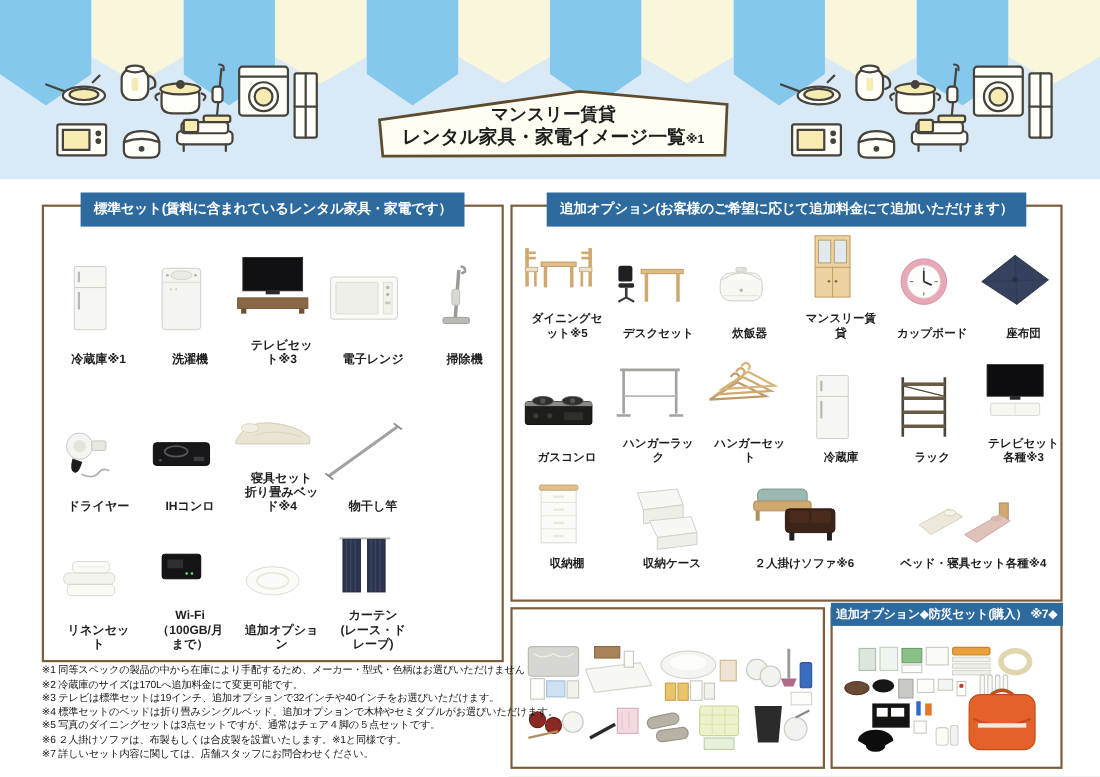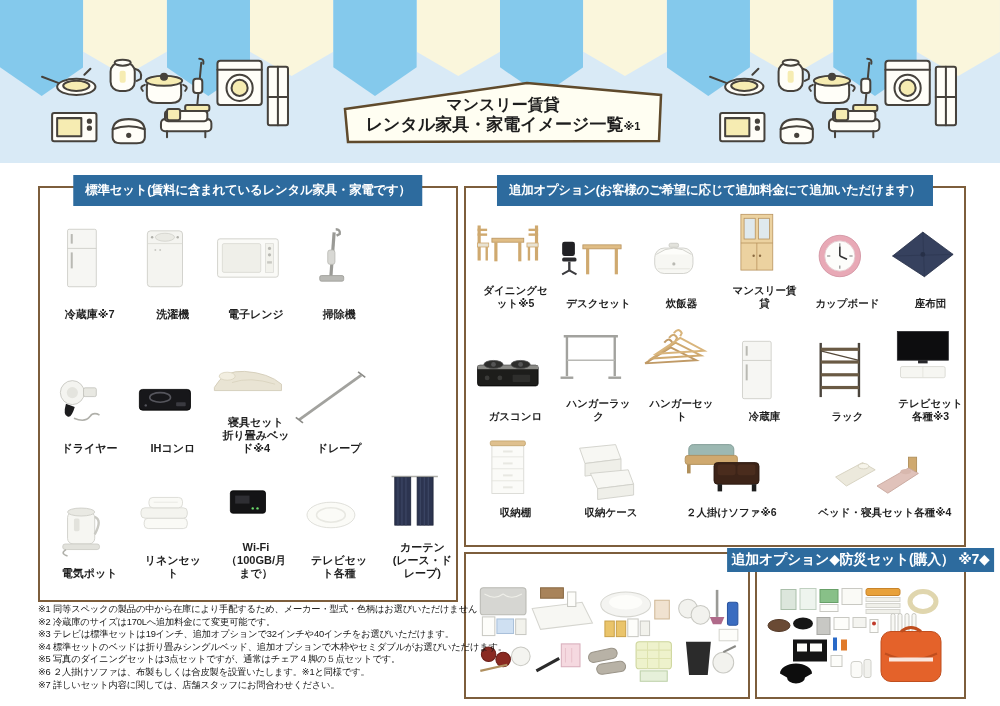--- a/index.html
+++ b/index.html
@@ -48,21 +48,21 @@
   #option-box .prow2{margin-top:9px;}  #option-box .prow2 .photo{height:76px;}
   #option-box .prow3{margin-top:9px;}  #option-box .prow3 .photo{height:72px;}
   
   .pbox{position:absolute;background:#ffffff;border:2px solid #7d5e3c;}
   #life-box{left:464px;top:552px;width:282px;height:143px;}
   #emergency-box{left:755px;top:552px;width:207px;height:143px;}
   .pbox-header{position:absolute;top:-6px;left:50%;transform:translateX(-50%);
       background:#2d6b9e;color:#fff;font-weight:bold;white-space:nowrap;
       padding:3px 8px;letter-spacing:-0.3px;}
   #life-box .pbox-header{font-size:10.5px;}
-  #emergency-box .pbox-header{font-size:14px;padding:3px 5px;}
+  #emergency-box .pbox-header{font-size:11px;padding:3px 5px;}
   .pbox-body{position:absolute;left:6px;right:6px;top:20px;bottom:4px;}
   .pbox-body svg{width:100%;height:100%;}
   
   #footnotes{position:absolute;left:38px;top:603px;width:440px;}
   #footnotes p{margin:0;font-size:9.3px;font-weight:normal;color:#141414;
       line-height:12.6px;white-space:nowrap;letter-spacing:-0.2px;}
 </style>
 </head>
 <body>
 
@@ -177,39 +177,51 @@
     <div class="prow prow1">
         <div class="pcell">
           <div class="photo">
             <svg viewBox="0 0 100 80">
               <rect x="32" y="4" width="36" height="72" rx="2" fill="#f6f6f3" stroke="#c9c9c3"></rect>
               <line x1="32" y1="28" x2="68" y2="28" stroke="#c9c9c3"></line>
               <rect x="36" y="10" width="2.5" height="12" fill="#b9b9b3"></rect>
               <rect x="36" y="33" width="2.5" height="20" fill="#b9b9b3"></rect>
             </svg>
           </div>
-          <div class="plabel">冷蔵庫※7</div>
+          <div class="plabel">冷蔵庫※1</div>
         </div>
         <div class="pcell">
           <div class="photo">
             <svg viewBox="0 0 100 80">
               <rect x="28" y="6" width="44" height="70" rx="4" fill="#f4f4f0" stroke="#c9c9c3"></rect>
               <line x1="28" y1="22" x2="72" y2="22" stroke="#d8d8d2"></line>
               <ellipse cx="50" cy="14" rx="12" ry="5" fill="#eaeae4" stroke="#d0d0ca"></ellipse>
               <circle cx="34" cy="14" r="1.5" fill="#b0b0aa"></circle>
               <circle cx="66" cy="14" r="1.5" fill="#b0b0aa"></circle>
               <circle cx="38" cy="30" r="1.2" fill="#c9c9c3"></circle>
               <circle cx="44" cy="30" r="1.2" fill="#c9c9c3"></circle>
             </svg>
           </div>
           <div class="plabel">洗濯機</div>
         </div>
         <div class="pcell">
           <div class="photo">
             <svg viewBox="0 0 100 80">
+              <rect x="16" y="10" width="68" height="38" fill="#101012" stroke="#2a2a2c"></rect>
+              <rect x="42" y="48" width="16" height="4" fill="#2a2a2c"></rect>
+              <rect x="10" y="56" width="80" height="12" fill="#8a6844" stroke="#6f5234"></rect>
+              <rect x="14" y="68" width="6" height="6" fill="#6f5234"></rect>
+              <rect x="80" y="68" width="6" height="6" fill="#6f5234"></rect>
+            </svg>
+          </div>
+          <div class="plabel">テレビセット※3</div>
+        </div>
+        <div class="pcell">
+          <div class="photo">
+            <svg viewBox="0 0 100 80">
               <rect x="12" y="16" width="76" height="48" rx="3" fill="#fafaf7" stroke="#c9c9c3"></rect>
               <rect x="18" y="22" width="48" height="36" rx="2" fill="#efefe9" stroke="#d8d8d2"></rect>
               <rect x="72" y="22" width="10" height="36" fill="#f2f2ec" stroke="#ddddd7"></rect>
               <circle cx="77" cy="28" r="2" fill="#b9b9b3"></circle>
               <circle cx="77" cy="36" r="2" fill="#b9b9b3"></circle>
               <rect x="74" y="44" width="6" height="3" fill="#c9c9c3"></rect>
             </svg>
           </div>
           <div class="plabel">電子レンジ</div>
         </div>
@@ -261,37 +273,24 @@
 折り畳みベッド※4</div>
         </div>
         <div class="pcell">
           <div class="photo">
             <svg viewBox="0 0 100 80">
               <line x1="10" y1="66" x2="88" y2="10" stroke="#a2a29e" stroke-width="3.5"></line>
               <line x1="84" y1="6" x2="93" y2="13" stroke="#8a8a86" stroke-width="2"></line>
               <line x1="6" y1="63" x2="15" y2="70" stroke="#8a8a86" stroke-width="2"></line>
             </svg>
           </div>
-          <div class="plabel">ドレープ</div>
+          <div class="plabel">物干し竿</div>
         </div>
       </div>
     <div class="prow prow3">
-        <div class="pcell">
-          <div class="photo">
-            <svg viewBox="0 0 100 80">
-              <rect x="32" y="20" width="34" height="40" rx="7" fill="#f6f6f2" stroke="#c9c9c3"></rect>
-              <ellipse cx="49" cy="20" rx="17" ry="5" fill="#e9e9e3" stroke="#c9c9c3"></ellipse>
-              <path d="M66 26 q10 4 0 22" fill="none" stroke="#c9c9c3" stroke-width="3"></path>
-              <rect x="26" y="60" width="46" height="7" rx="3" fill="#e2e2dc" stroke="#c9c9c3"></rect>
-              <path d="M30 67 q-8 5 2 8" fill="none" stroke="#b0b0aa" stroke-width="2"></path>
-              <rect x="40" y="28" width="7" height="16" rx="2" fill="#e2e2dc"></rect>
-            </svg>
-          </div>
-          <div class="plabel">電気ポット</div>
-        </div>
         <div class="pcell">
           <div class="photo">
             <svg viewBox="0 0 100 80">
               <rect x="24" y="44" width="54" height="13" rx="5" fill="#fafaf6" stroke="#d5d5cf"></rect>
               <rect x="20" y="31" width="58" height="13" rx="5" fill="#f4f4ef" stroke="#d5d5cf"></rect>
               <rect x="30" y="18" width="42" height="13" rx="5" fill="#fafaf6" stroke="#d5d5cf"></rect>
               <line x1="36" y1="24" x2="66" y2="24" stroke="#e5e5df"></line>
             </svg>
           </div>
           <div class="plabel">リネンセット</div>
@@ -308,21 +307,21 @@
           <div class="plabel">Wi-Fi
 （100GB/月まで）</div>
         </div>
         <div class="pcell">
           <div class="photo">
             <svg viewBox="0 0 100 80">
               <ellipse cx="50" cy="40" rx="30" ry="16" fill="#fbfbf7" stroke="#d8d8d2"></ellipse>
               <ellipse cx="50" cy="40" rx="18" ry="9" fill="none" stroke="#e8e8e2" stroke-width="2"></ellipse>
             </svg>
           </div>
-          <div class="plabel">テレビセット各種</div>
+          <div class="plabel">追加オプション</div>
         </div>
         <div class="pcell">
           <div class="photo">
             <svg viewBox="0 0 100 80">
               <line x1="22" y1="8" x2="80" y2="8" stroke="#b0b0aa" stroke-width="2"></line>
               <rect x="26" y="9" width="20" height="60" fill="#2c3450" stroke="#1e2438"></rect>
               <path d="M30 9 v60 M35 9 v60 M40 9 v60" stroke="#3c4664" stroke-width="1.5"></path>
               <rect x="54" y="9" width="20" height="60" fill="#2c3450" stroke="#1e2438"></rect>
               <path d="M58 9 v60 M63 9 v60 M68 9 v60" stroke="#3c4664" stroke-width="1.5"></path>
             </svg>

